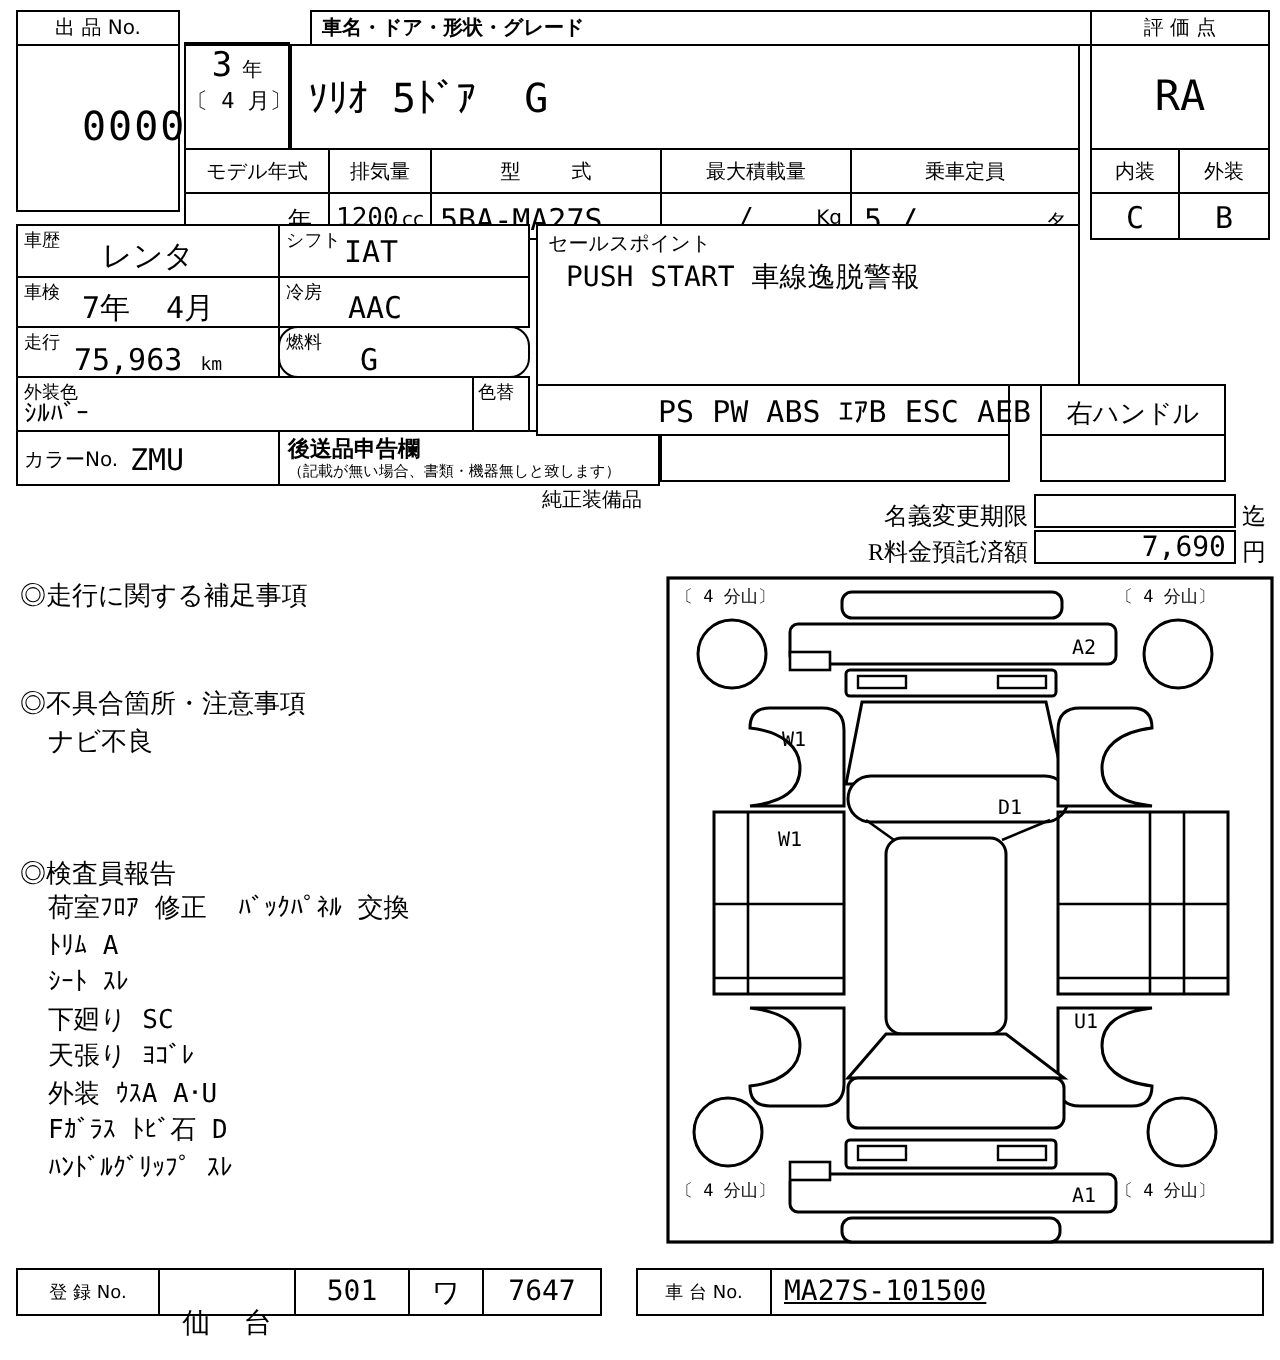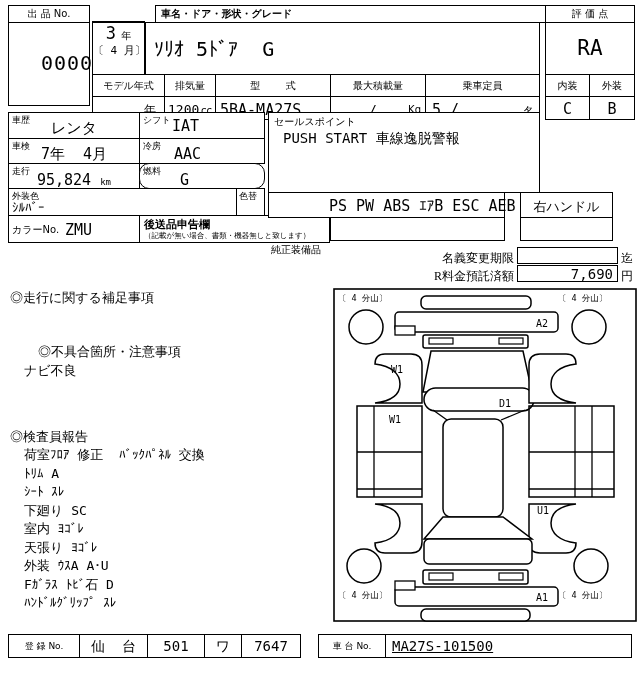--- a/index.html
+++ b/index.html
@@ -89,21 +89,21 @@
   <div class="cell" style="left:8px;top:138px;width:132px;height:26px;">
     <span class="lbl">車検</span>
     <span class="val" style="margin-top:6px;">7年  4月</span>
   </div>
   <div class="cell" style="left:139px;top:138px;width:126px;height:26px;">
     <span class="lbl">冷房</span>
     <span class="val" style="text-align:left;padding-left:34px;margin-top:6px;">AAC</span>
   </div>
   <div class="cell" style="left:8px;top:163px;width:132px;height:26px;">
     <span class="lbl">走行</span>
-    <span class="val" style="margin-top:7px;"><span>95,824</span> <span class="small-unit">km</span></span>
+    <span class="val" style="margin-top:7px;"><span>75,963</span> <span class="small-unit">km</span></span>
   </div>
   <div class="cell" style="left:139px;top:163px;width:126px;height:26px;border-radius:10px;">
     <span class="lbl">燃料</span>
     <span class="val" style="text-align:left;padding-left:40px;margin-top:7px;">G</span>
   </div>
   <div class="cell" style="left:8px;top:188px;width:229px;height:28px;">
     <span class="lbl">外装色</span>
     <span class="val" style="text-align:left;padding-left:3px;margin-top:11px;font-size:13px;">ｼﾙﾊﾞｰ</span>
   </div>
   <div class="cell" style="left:236px;top:188px;width:29px;height:28px;">
@@ -138,29 +138,28 @@
   </div>
   <div class="txt" style="left:621px;top:250px;font-size:12px;">迄</div>
 
   <div class="txt" style="left:380px;top:268px;width:134px;text-align:right;font-size:12px;">R料金預託済額</div>
   <div class="cell" style="left:517px;top:265px;width:101px;height:17px;">
     <span class="val" style="text-align:right;padding-right:4px;margin-top:0px;font-size:14px;">7,690</span>
   </div>
   <div class="txt" style="left:621px;top:268px;font-size:12px;">円</div>
 
   <div class="txt" style="left:10px;top:289px;">◎走行に関する補足事項</div>
-  <div class="txt" style="left:10px;top:343px;margin-left:28px;">◎不具合箇所・注意事項</div>
+  <div class="txt" style="left:10px;top:343px;">◎不具合箇所・注意事項</div>
   <div class="txt" style="left:24px;top:362px;">ナビ不良</div>
   <div class="txt" style="left:10px;top:428px;">◎検査員報告</div>
   <div class="items" style="position:absolute;left:24px;top:446px;">
     <div>荷室ﾌﾛｱ 修正  ﾊﾞｯｸﾊﾟﾈﾙ 交換</div>
     <div>ﾄﾘﾑ A</div>
     <div>ｼｰﾄ ｽﾚ</div>
     <div>下廻り SC</div>
-    <div>室内 ﾖｺﾞﾚ</div>
     <div>天張り ﾖｺﾞﾚ</div>
     <div>外装 ｳｽA A･U</div>
     <div>Fｶﾞﾗｽ ﾄﾋﾞ石 D</div>
     <div>ﾊﾝﾄﾞﾙｸﾞﾘｯﾌﾟ ｽﾚ</div>
   </div>
 
   <svg style="position:absolute;left:333px;top:288px;" width="304" height="334" viewBox="0 0 304 334">
     <rect x="1" y="1" width="302" height="332" fill="none" stroke="#000" stroke-width="1.6"></rect>
 
     <text x="5" y="13" font-size="8.5">〔 4 分山〕</text>
@@ -214,21 +213,21 @@
     <text x="203" y="39" font-size="10">A2</text>
     <text x="58" y="85" font-size="10">W1</text>
     <text x="56" y="135" font-size="10">W1</text>
     <text x="166" y="119" font-size="10">D1</text>
     <text x="204" y="226" font-size="10">U1</text>
     <text x="203" y="313" font-size="10">A1</text>
   </svg>
 
   <div class="cell hdr" style="left:8px;top:634px;width:72px;height:24px;font-size:9px;">登 録 No.</div>
   <div class="cell" style="left:79px;top:634px;width:69px;height:24px;">
-    <span class="val" style="margin-top:3px;font-size:14px;">仙  台</span>
+    <span class="val" style="margin-top:18px;font-size:14px;">仙  台</span>
   </div>
   <div class="cell" style="left:147px;top:634px;width:58px;height:24px;">
     <span class="val" style="margin-top:3px;font-size:14px;">501</span>
   </div>
   <div class="cell" style="left:204px;top:634px;width:38px;height:24px;">
     <span class="val" style="margin-top:3px;font-size:14px;">ワ</span>
   </div>
   <div class="cell" style="left:241px;top:634px;width:60px;height:24px;">
     <span class="val" style="margin-top:3px;font-size:14px;">7647</span>
   </div>

